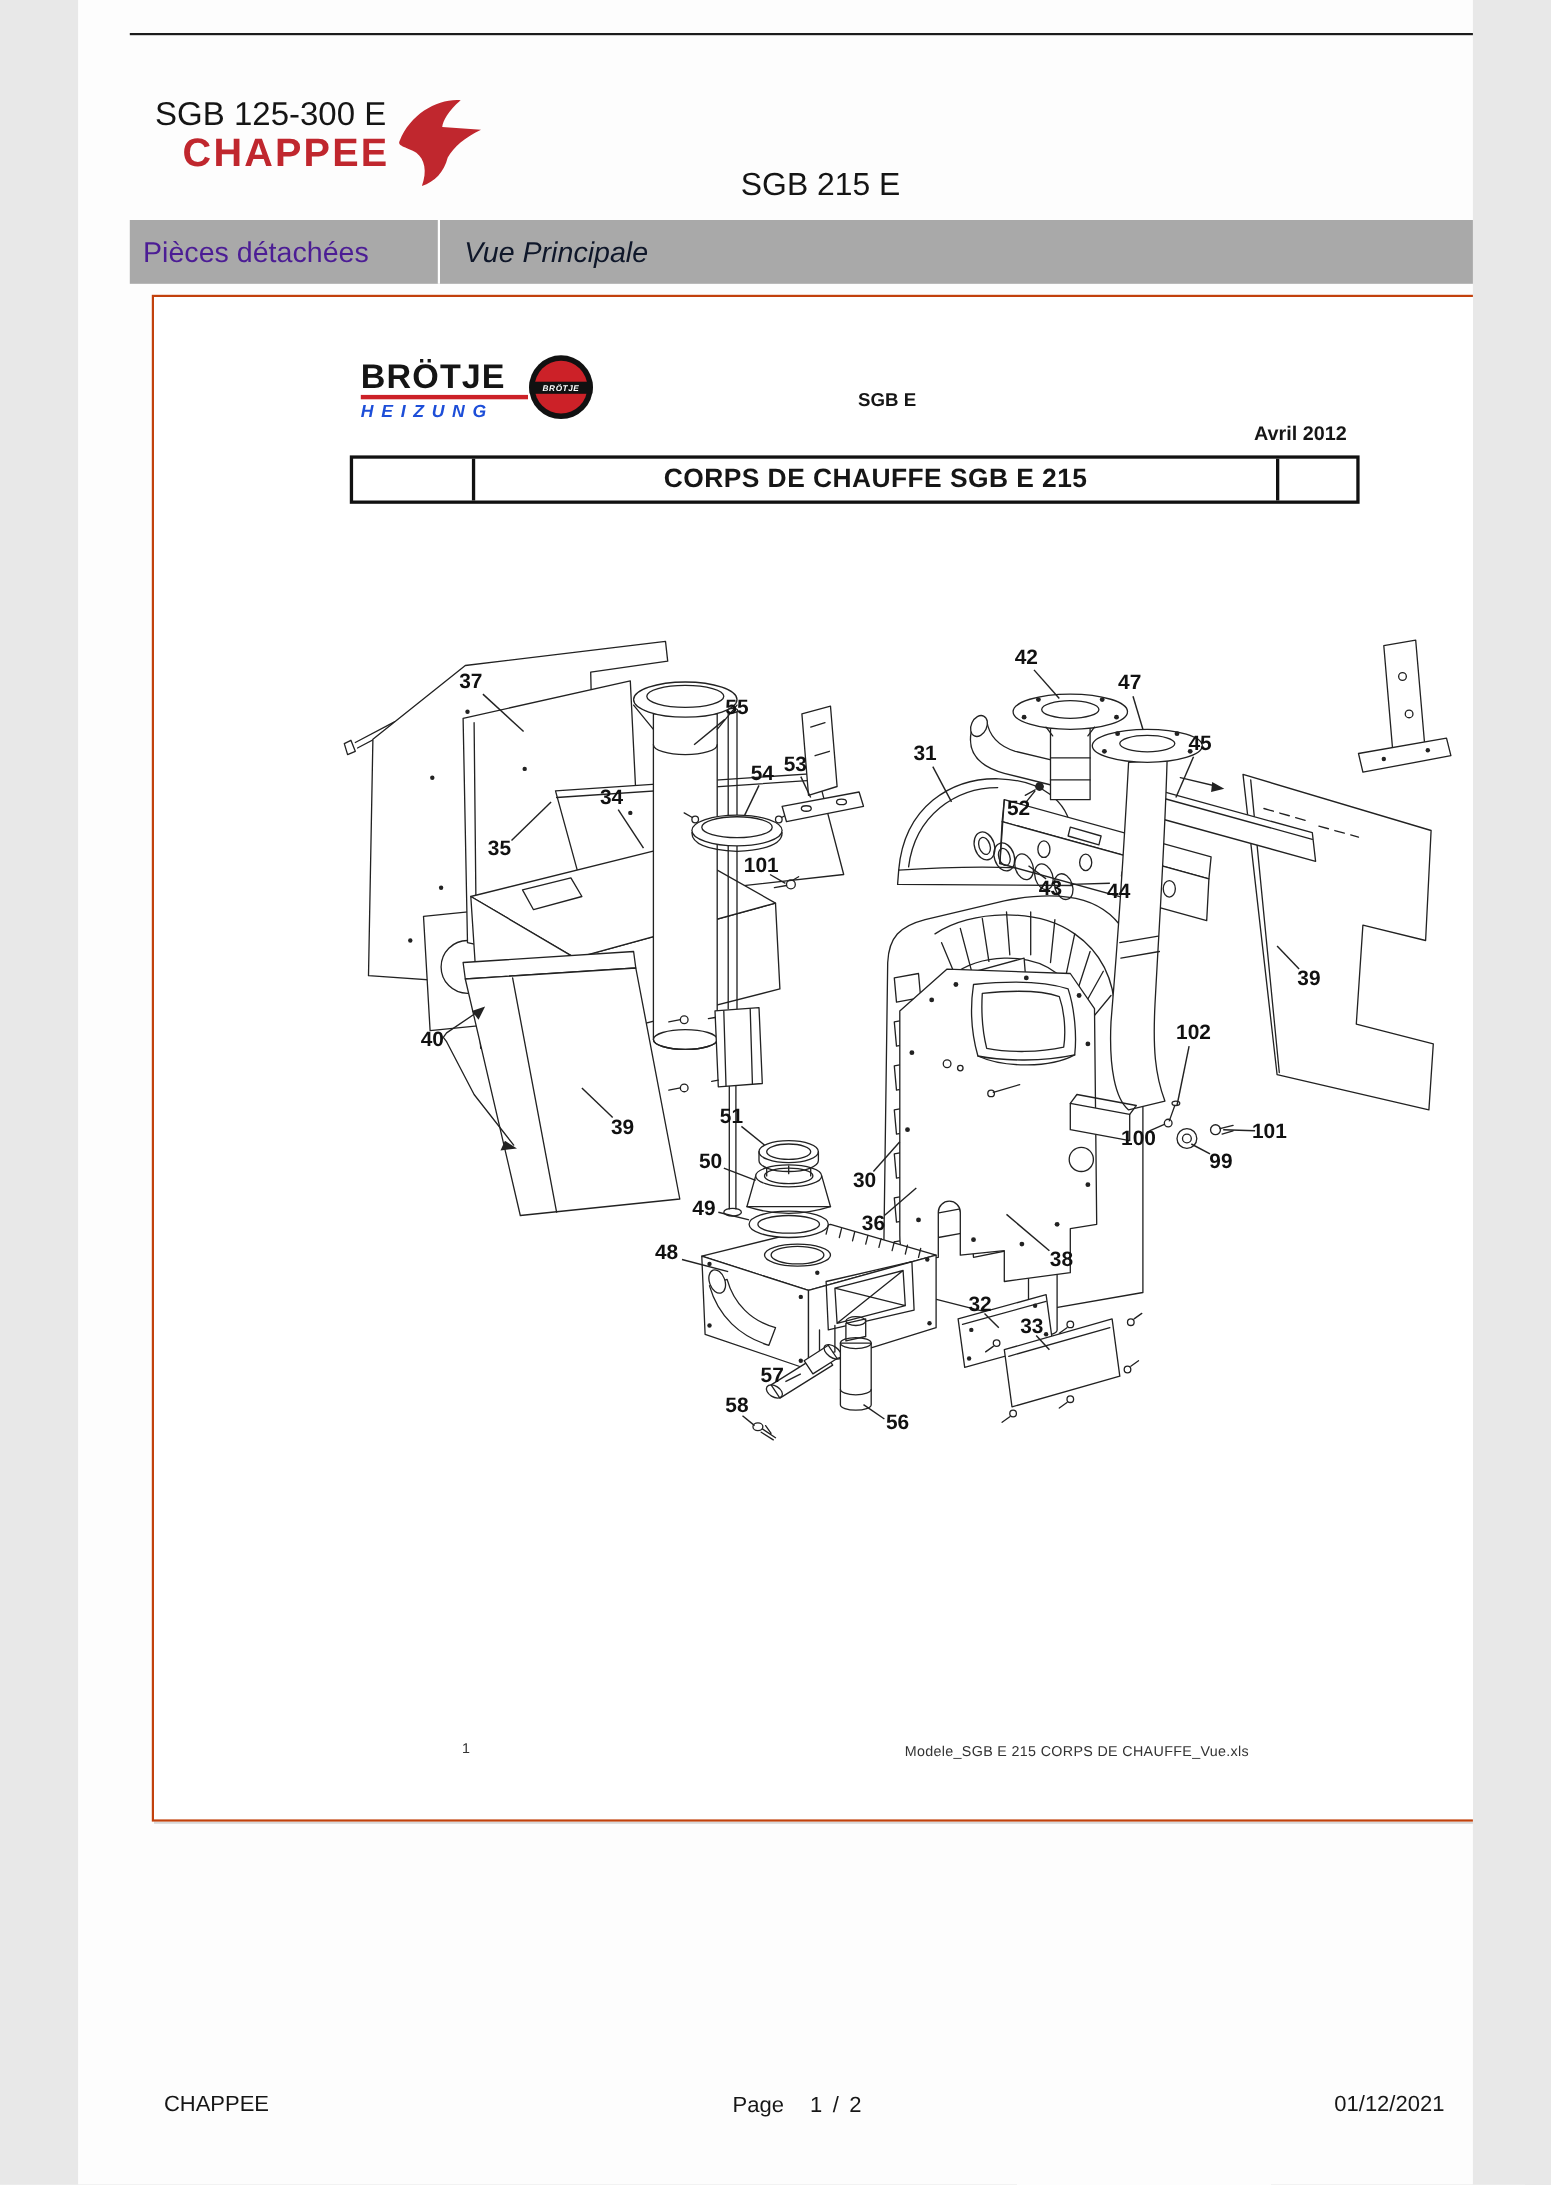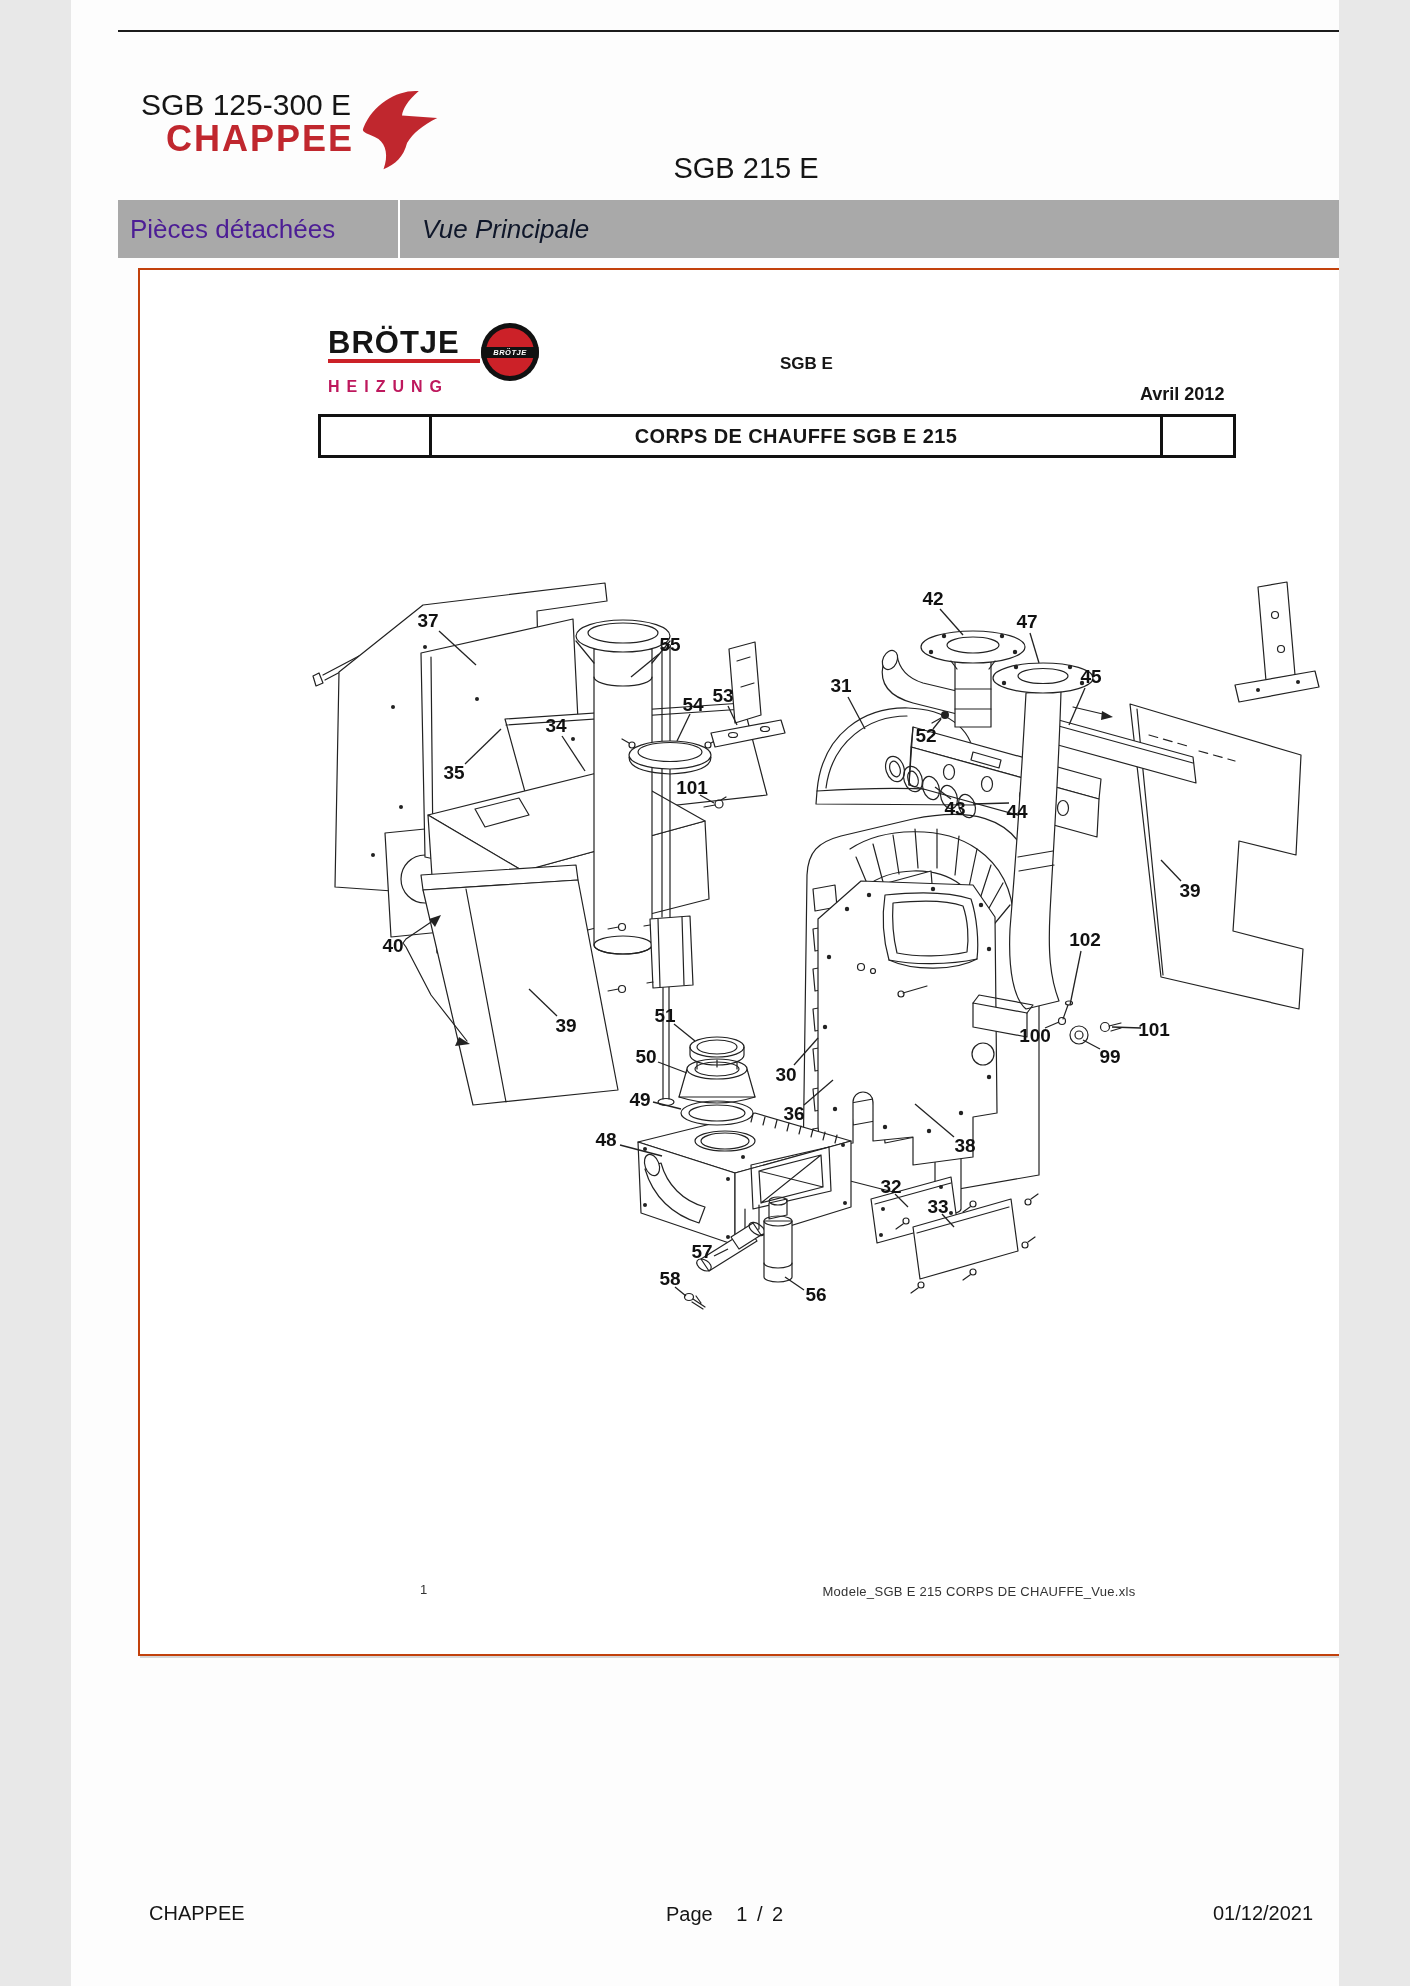--- a/index.html
+++ b/index.html
@@ -20,35 +20,35 @@
                display:flex;align-items:center;}
   .bar-left{width:268px;padding-left:12px;font-size:26px;color:#4c1d95;}
   .bar-divider{width:2px;align-self:stretch;background:#fff;}
   .bar-right{padding-left:22px;font-size:26px;color:#0f172a;font-style:italic;}
   
   .doc-box{position:absolute;left:67px;top:268px;width:1268px;height:1384px;background:#fff;
            border:2px solid #c2410c;box-shadow:2px 2px 0 #d7d7d7;}
   .brotje{position:absolute;left:188px;top:57px;width:160px;}
   .brotje-word{font-size:31px;font-weight:bold;letter-spacing:1px;color:#151515;line-height:1;}
   .brotje-rule{width:152px;height:4px;background:var(--badge-red);margin-top:1px;}
-  .brotje-sub{font-size:16px;font-weight:bold;letter-spacing:7px;color:#be185d;margin-top:15px;}
+  .brotje-sub{font-size:16px;font-weight:bold;letter-spacing:7px;color:#1d4ed8;margin-top:3px;font-style:italic;}
   .brotje-badge{position:absolute;left:341px;top:53px;width:58px;height:58px;border-radius:50%;
                 background:#111;overflow:hidden;}
   .brotje-badge::before{content:"";position:absolute;left:5px;top:5px;right:5px;bottom:5px;
                 background:var(--badge-red);border-radius:50%;}
   .badge-band{position:absolute;left:0;right:0;top:24px;height:11px;background:#111;color:#fff;
               font-size:7.5px;font-weight:bold;font-style:italic;display:flex;align-items:center;
               justify-content:center;letter-spacing:.5px;}
   .sheet-model{position:absolute;left:640px;top:84px;font-size:17px;font-weight:bold;}
   .sheet-date{position:absolute;left:1000px;top:114px;font-size:18px;font-weight:bold;}
   .title-table{position:absolute;left:178px;top:144px;width:912px;height:38px;border:3px solid #111;
                display:flex;background:#fff;}
   .tt-left{width:108px;border-right:3px solid #111;}
   .tt-mid{flex:1;display:flex;align-items:center;justify-content:center;
-          font-size:20px;font-weight:bold;letter-spacing:.4px;}
+          font-size:24px;font-weight:bold;letter-spacing:.4px;}
   .tt-right{width:70px;border-left:3px solid #111;}
   .diagram{position:absolute;left:133px;top:287px;width:1060px;height:790px;}
   .sheet-pagenum{position:absolute;left:280px;top:1312px;font-size:13px;color:#333;}
   .sheet-file{position:absolute;left:589px;top:1314px;width:500px;text-align:center;
               font-size:13px;color:#333;letter-spacing:.3px;}
   
   .footer-brand{position:absolute;left:78px;top:1902px;font-size:20px;}
   .footer-page{position:absolute;left:595px;top:1903px;font-size:20px;}
   .footer-page .fp-val{margin-left:18px;letter-spacing:2px;}
   .footer-date{position:absolute;left:1142px;top:1902px;font-size:20px;}

